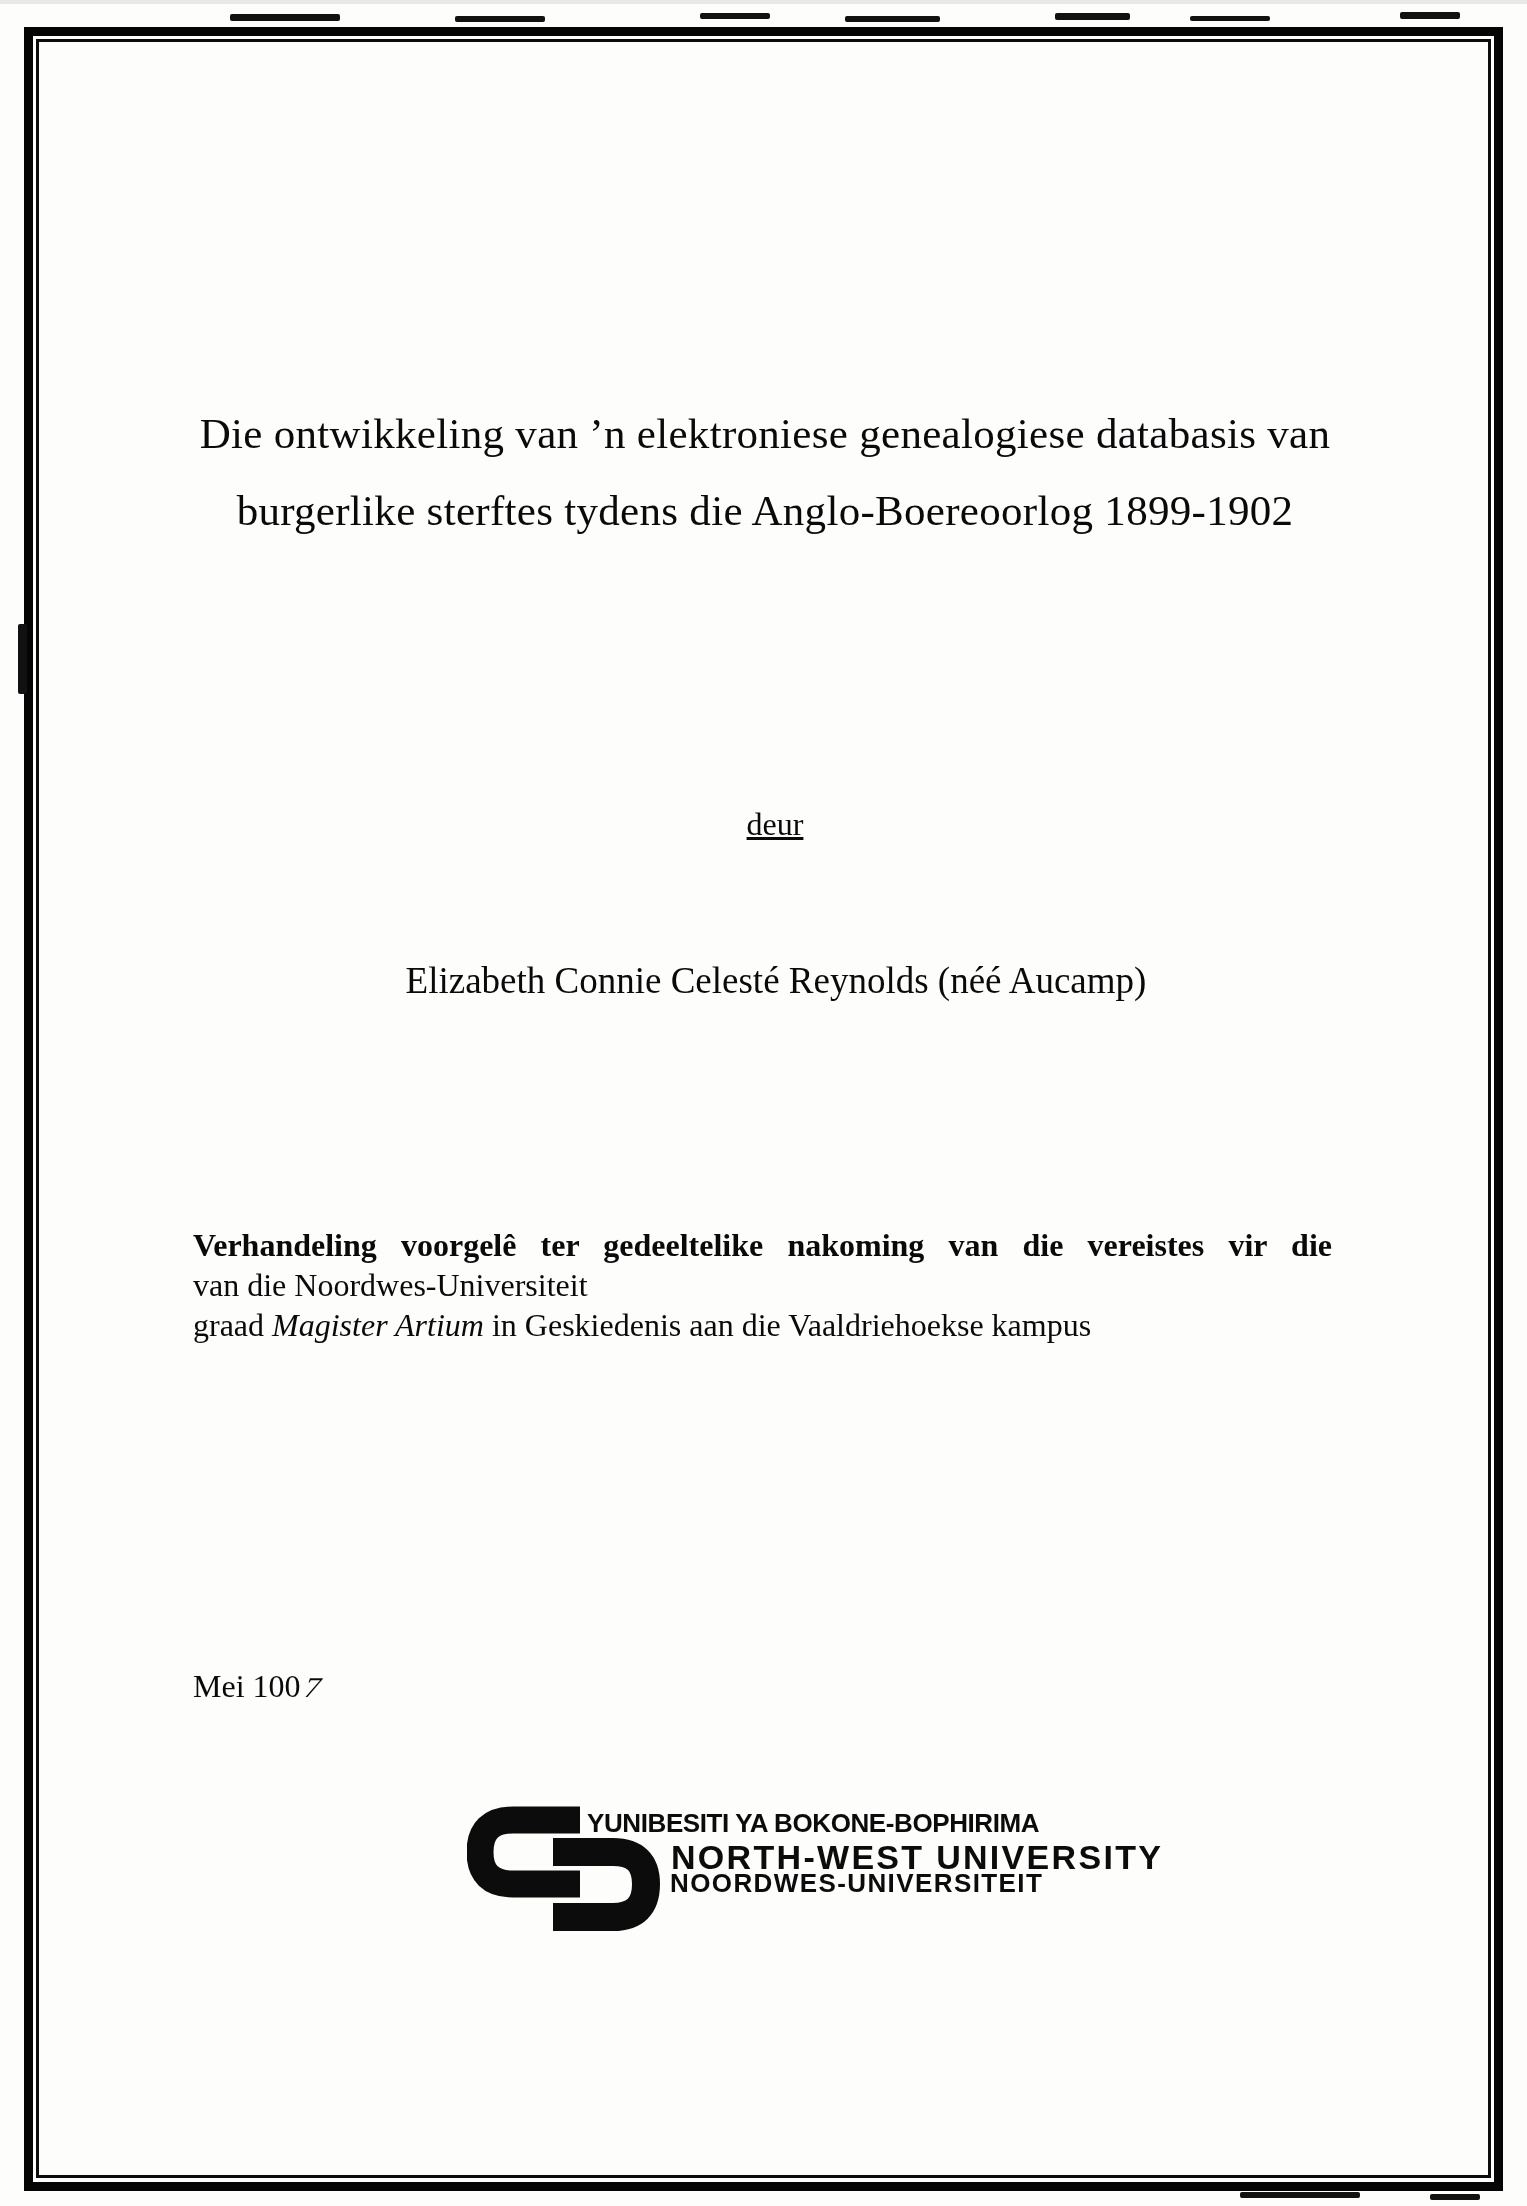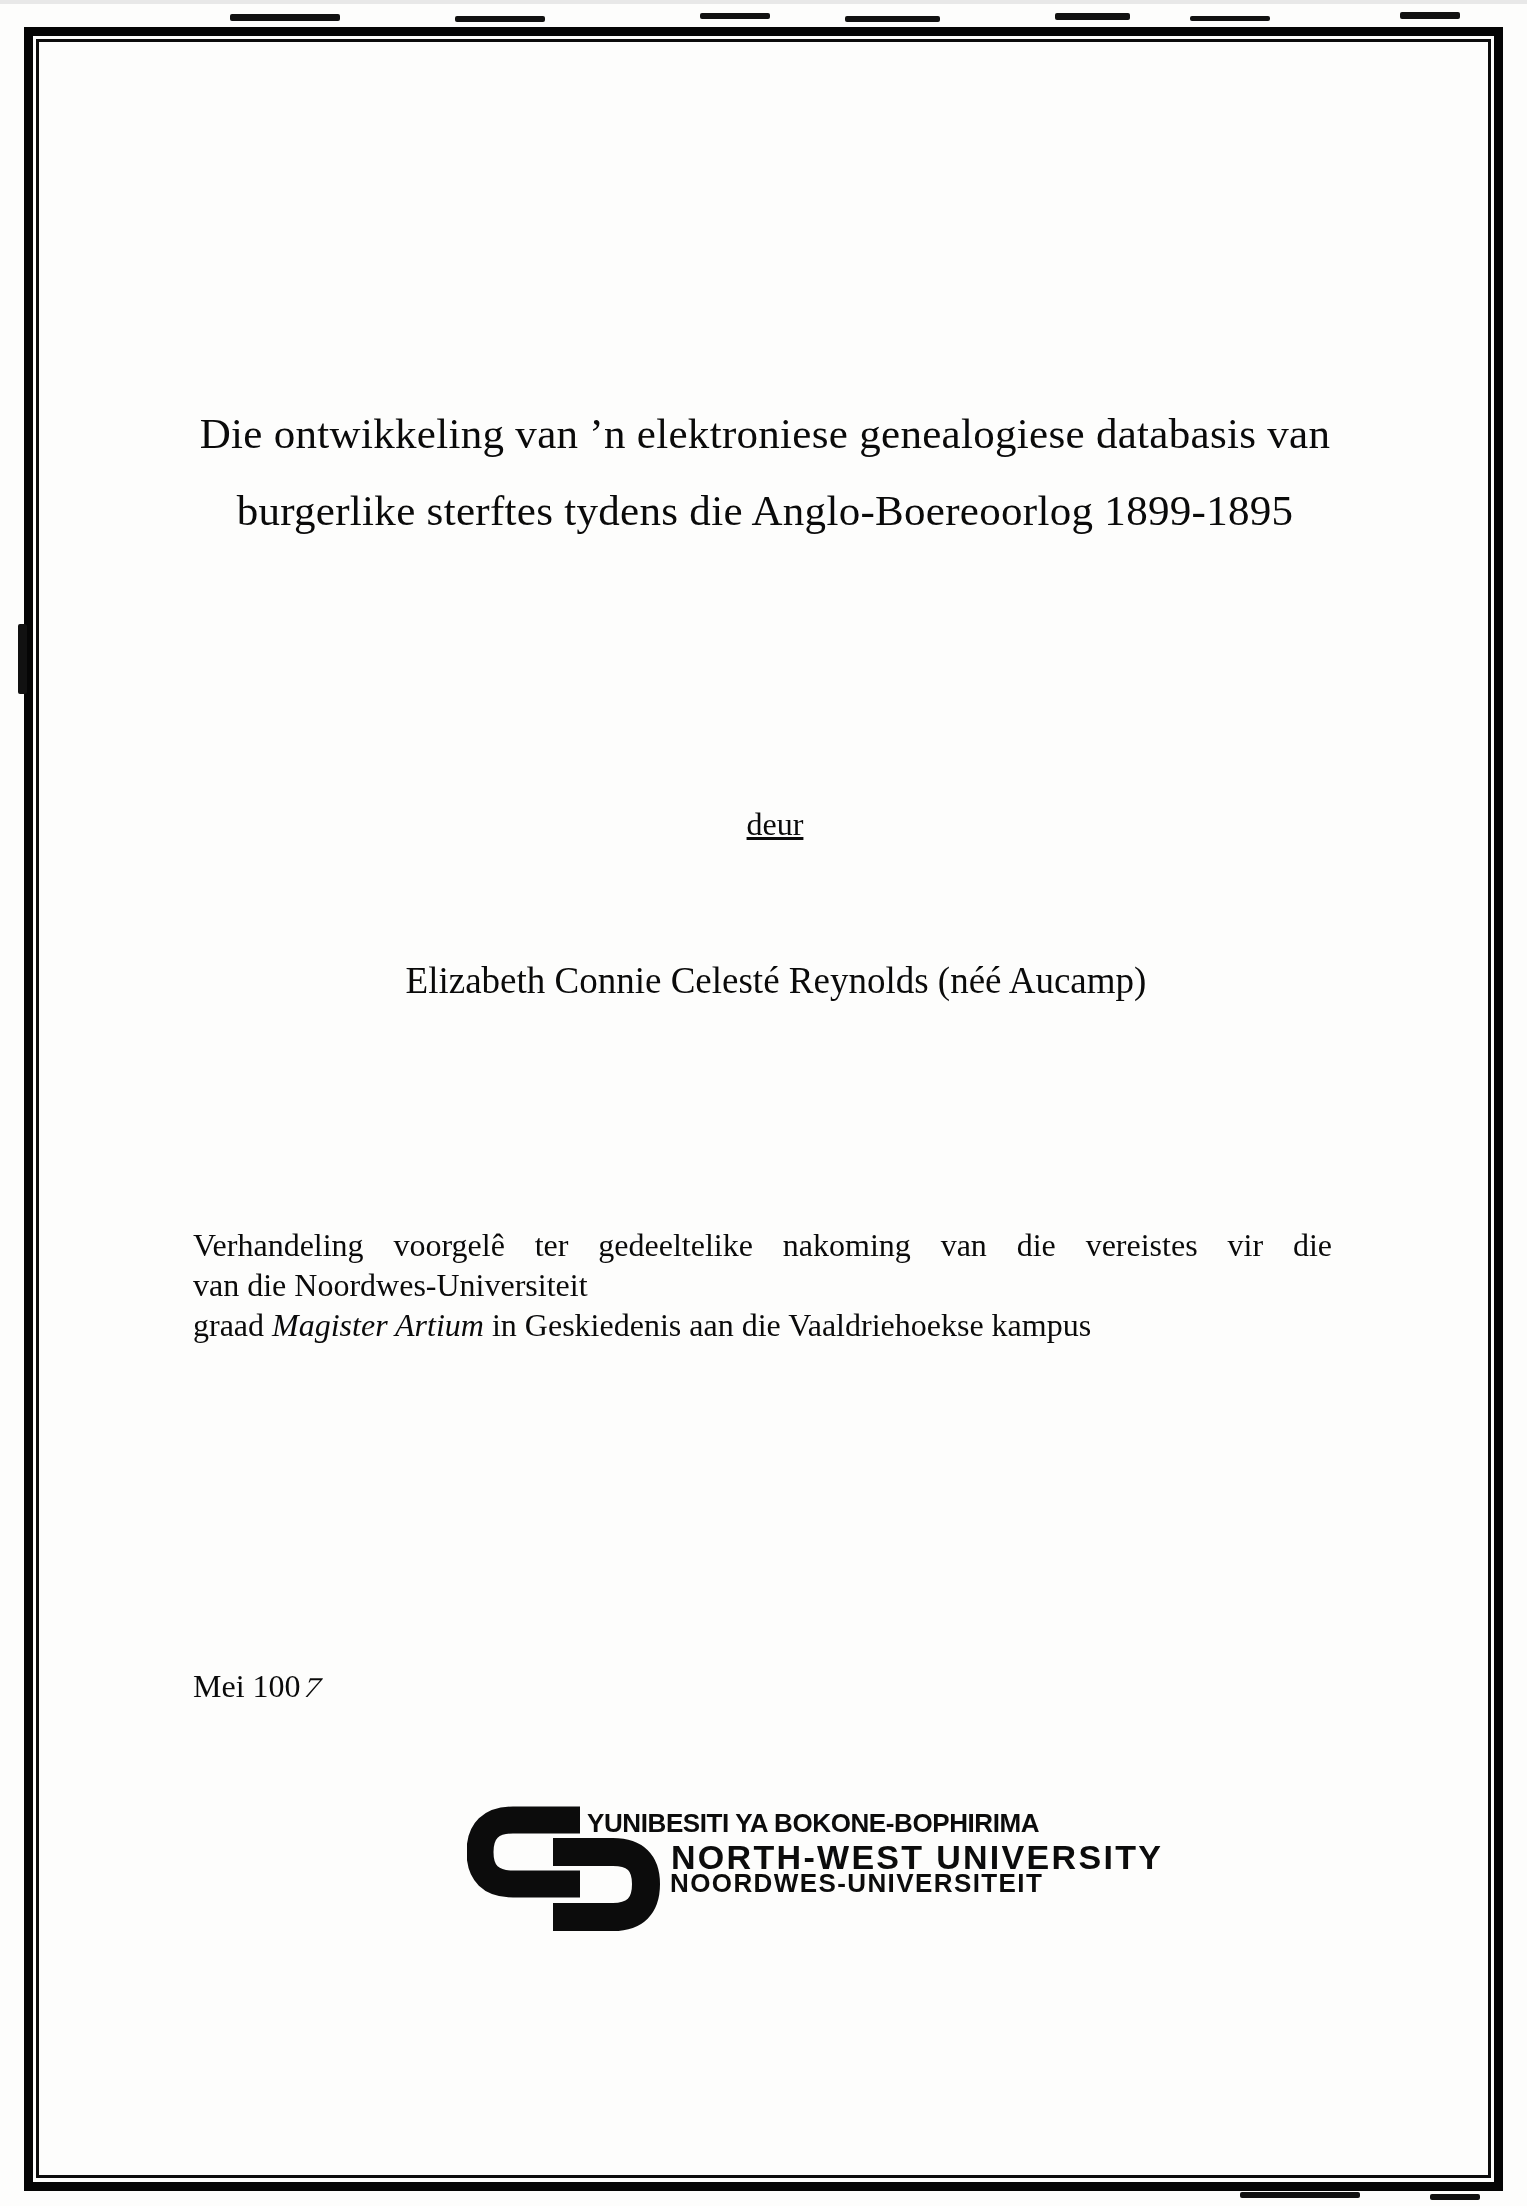--- a/index.html
+++ b/index.html
@@ -67,20 +67,21 @@
   .degree-block {
     position: absolute;
     left: 193px; top: 1221px;
     width: 1139px;
     font-size: 32px;
     line-height: 40px;
   }
   .degree-line-justify {
     text-align: justify;
     text-align-last: justify;
+    font-weight: bold;
   }
   .supervisor-line {
     position: absolute;
     left: 193px; top: 1617px;
     width: 900px;
     font-size: 32px;
     line-height: 46px;
   }
   .date-line {
     position: absolute;
@@ -129,21 +130,21 @@
   <div class="speck" style="left:845px; top:12px; width:95px; height:6px;"></div>
   <div class="speck" style="left:1055px; top:9px; width:75px; height:7px;"></div>
   <div class="speck" style="left:1190px; top:12px; width:80px; height:5px;"></div>
   <div class="speck" style="left:1400px; top:8px; width:60px; height:7px;"></div>
   <div class="speck" style="left:18px; top:620px; width:9px; height:70px;"></div>
   <div class="speck" style="left:1240px; top:2188px; width:120px; height:6px;"></div>
   <div class="speck" style="left:1430px; top:2190px; width:50px; height:6px;"></div>
 
   <div class="title-block">
     <div>Die ontwikkeling van ’n elektroniese genealogiese databasis van</div>
-    <div>burgerlike sterftes tydens die Anglo-Boereoorlog 1899-1895</div>
+    <div>burgerlike sterftes tydens die Anglo-Boereoorlog 1899-1902</div>
   </div>
 
   <div class="byline-label">deur</div>
   <div class="author-line">Elizabeth Connie Celesté Reynolds (néé Aucamp)</div>
 
   <div class="degree-block">
     <div class="degree-line-justify">Verhandeling voorgelê ter gedeeltelike nakoming van die vereistes vir die</div>
     <div>van die Noordwes-Universiteit</div>
     <div><span>graad </span><span class="italic">Magister Artium</span><span> in Geskiedenis aan die Vaaldriehoekse kampus</span></div>
   </div>

